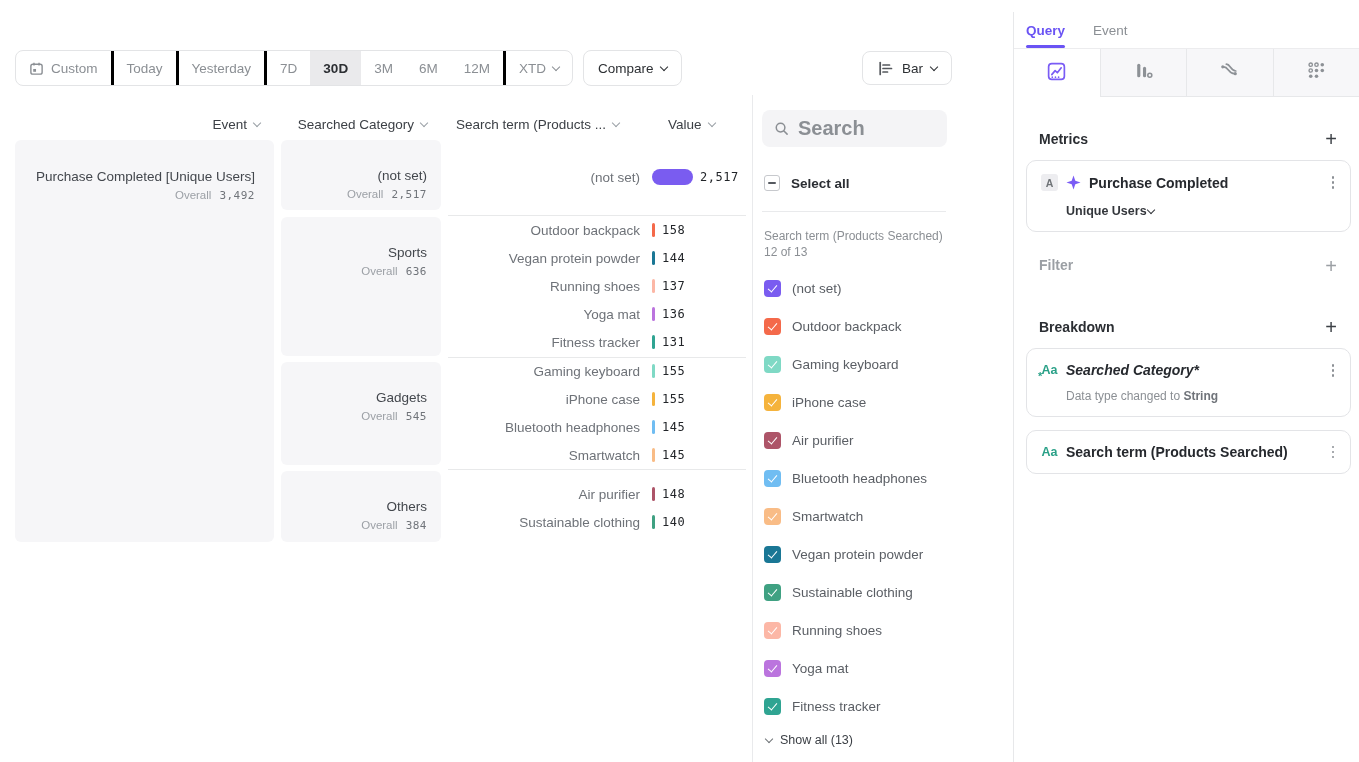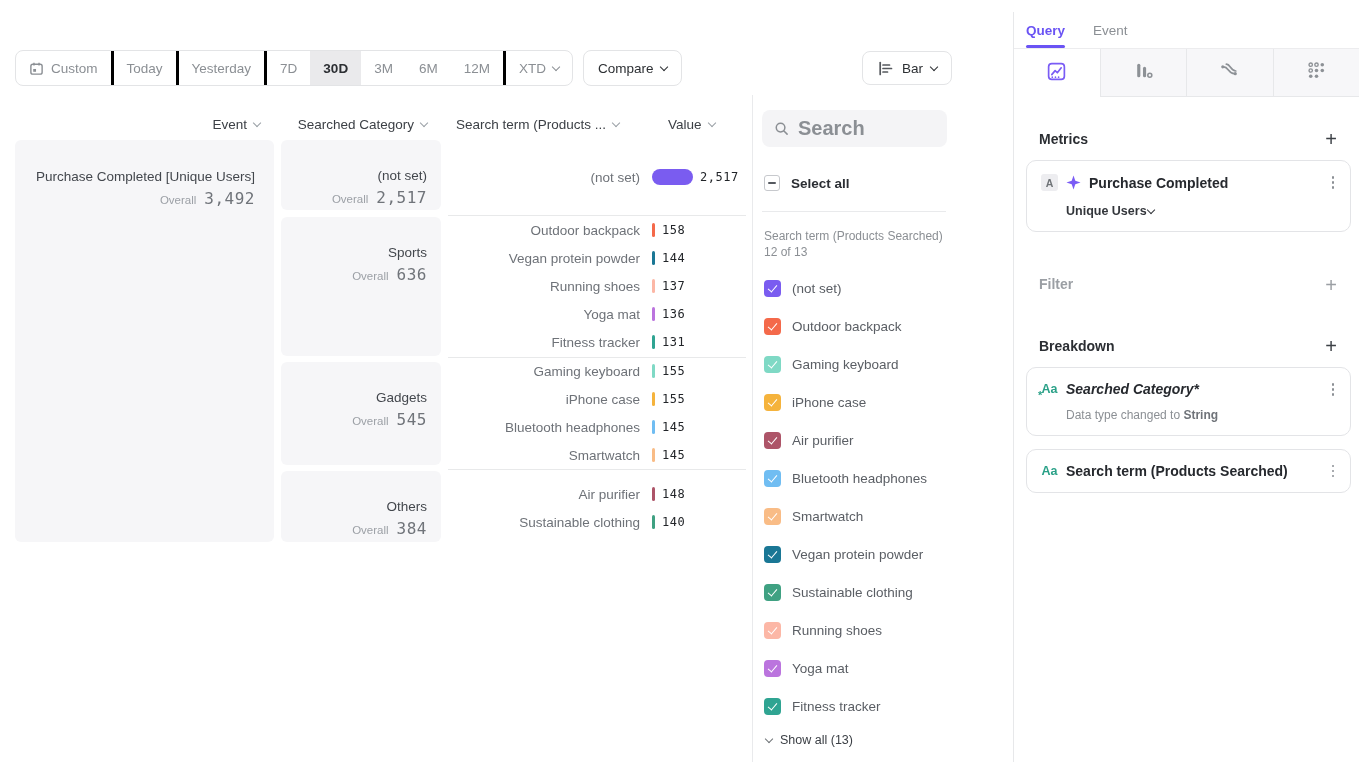--- a/index.html
+++ b/index.html
@@ -21,21 +21,21 @@
   .hdr-event { left:15px; width:245px; justify-content:flex-end; }
   .hdr-cat { left:240px; width:187px; justify-content:flex-end; }
   .hdr-term { left:456px; }
   .hdr-value { left:668px; }
 
   
   .gcard { position:absolute; background:#f6f6f8; border-radius:6px; text-align:right; }
   .event-card { left:15px; top:140px; width:259px; height:402px; padding:21px 19px 0 0; }
   .gcard .t { font-size:13.5px; color:#43474d;margin-top:8px; }
   .gcard .ov { margin-top:5px; font-size:11.5px; color:#9ca0a6; }
-  .gcard .ov b { font-weight:400; color:#70747a; font-family:"DejaVu Sans Mono", monospace; font-size:16px; margin-left:8px; letter-spacing:.5px; }
+  .gcard .ov b { font-weight:400; color:#70747a; font-family:"DejaVu Sans Mono", monospace; font-size:11px; margin-left:8px; letter-spacing:.5px; }
   .cat-card { left:281px; width:160px; padding:20px 14px 0 0; }
 
   
   .trow { position:absolute; left:448px; width:300px; height:22px; display:flex; align-items:center; }
   .trow .lbl { flex:0 0 192px; text-align:right; font-size:13.5px; color:#6e7278; white-space:nowrap; }
   .trow .bar { margin-left:12px; flex:none; border-radius:1.5px; }
   .trow .bar.big { border-radius:8px; }
   .trow .val { margin-left:7px; font-family:"DejaVu Sans Mono", monospace; font-size:12px; color:#222529; letter-spacing:.5px; }
   .tdiv { position:absolute; left:448px; width:298px; height:1px; background:#e8e9ea; }
 
@@ -64,21 +64,21 @@
   .qtabs { display:flex; align-items:center; height:37px; padding-left:12px; gap:28px; border-bottom:1px solid #ececee; }
   .qtab { font-size:13.5px; color:#8b8f94; cursor:pointer; position:relative; height:100%; display:flex; align-items:center; }
   .qtab.active { color:var(--accent,#6a53f4); font-weight:700; }
   .qtab.active::after { content:''; position:absolute; left:0; right:0; bottom:0; height:3px; border-radius:2px; background:var(--accent,#6a53f4); }
   .icontabs { display:flex; height:48px; }
   .icontab { flex:1; display:flex; align-items:center; justify-content:center; background:#f7f7f9; border-left:1px solid #e7e8ea; border-bottom:1px solid #e7e8ea; cursor:pointer; }
   .icontab.active { background:#fff; border-left:none; border-bottom:none; }
   .qbody { padding:0 6px 0 12px; }
   .sect-head { display:flex; align-items:center; justify-content:space-between; margin:0 16px 0 13px; }
   .sect-head.m-metrics { margin-top:34px; }
-  .sect-head.m-filter { margin-top:44px;align-items:flex-end; }
+  .sect-head.m-filter { margin-top:25px;align-items:flex-end; }
   .sect-head.m-breakdown { margin-top:46px; }
   .sect-head .h { font-size:14px; font-weight:700; color:#2b2e33; }
   .sect-head.dim .h { color:#9b9fa4; font-weight:600; }
   .plus { font-size:20px; font-weight:300; color:#3c4046; cursor:pointer; line-height:14px; }
   .sect-head.dim .plus { color:#9b9fa4; }
   .qcard { margin:13px 2px 0 0; border:1px solid #e3e4e7; border-radius:10px; padding:13px 14px 13px 14px; background:#fff; }
   .qcard .r1 { display:flex; align-items:center; gap:8px; }
   .badgeA { width:17px; height:17px; background:#ededf0; border-radius:3px; font-size:10.5px; font-weight:600; color:#6f7377; display:flex; align-items:center; justify-content:center; flex:none; }
   .qcard .name { font-size:14px; font-weight:600; color:#26292e; }
   .kebab { margin-left:auto; display:flex; flex-direction:column; gap:2.5px; padding:2px; cursor:pointer; }

